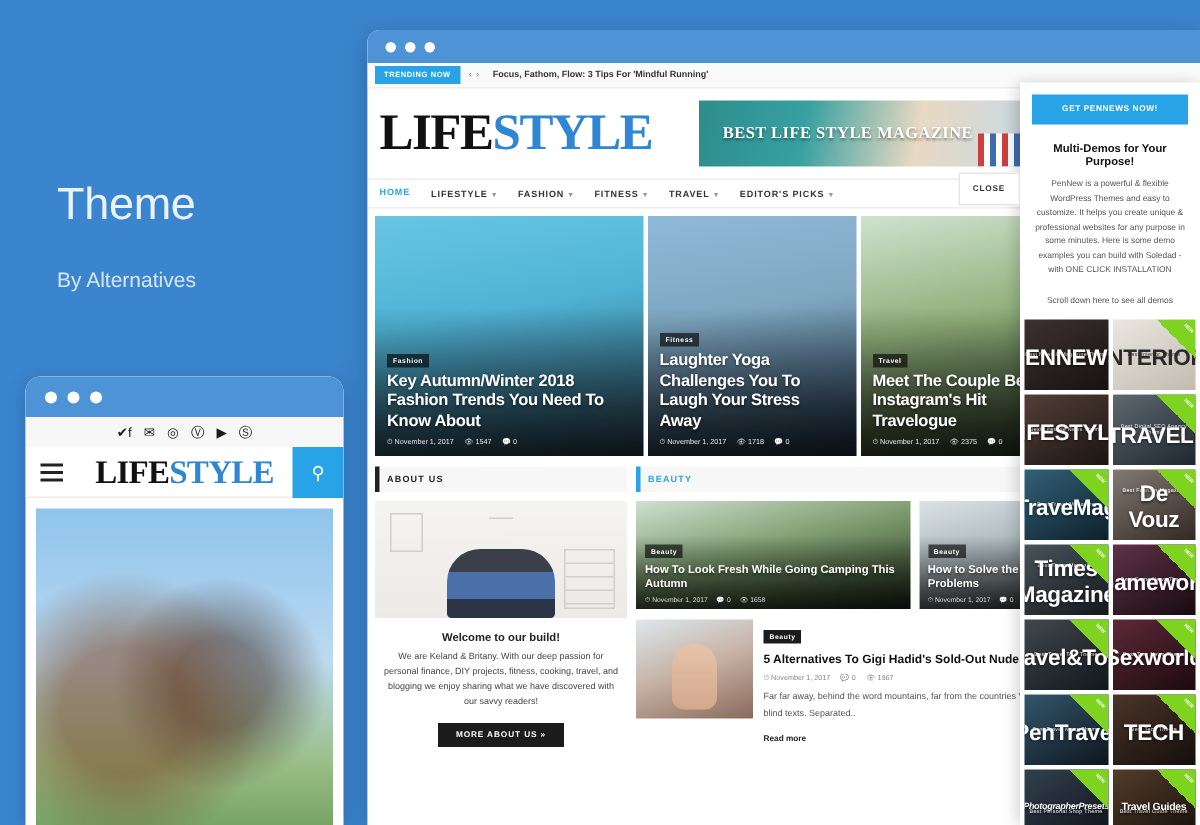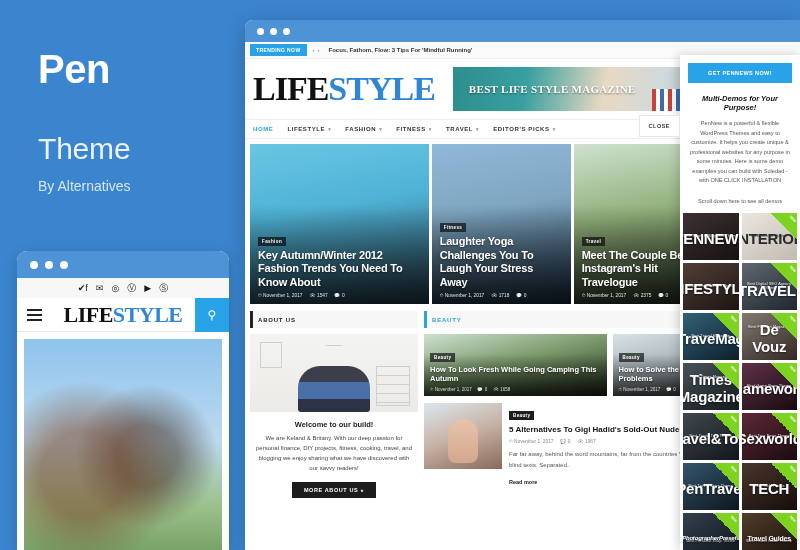--- a/index.html
+++ b/index.html
@@ -14,21 +14,21 @@
   .promo {
     position: absolute; left: 0; top: 0; width: 250px; height: 550px;
     background: #3b85ce;
   }
   .promo-title {
     position: absolute; left: 38px; top: 48px;
     font-size: 40px; font-weight: bold; color: #ffffff;
     line-height: 1.08; letter-spacing: -0.5px;
   }
   .promo-sub {
-    position: absolute; left: 38px; top: 132px;
+    position: absolute; left: 38px; top: 120px;
     font-size: 30px; font-weight: 300; color: #eaf2fb; letter-spacing: -0.2px;
   }
   .promo-by {
     position: absolute; left: 38px; top: 178px;
     font-size: 14px; color: #d6e6f7;
   }
 
   
   .mobile {
     position: absolute; left: 17px; top: 251px; width: 212px; height: 299px;
@@ -94,21 +94,21 @@
   .trend-arrows { font-size: 6px; color: #777; letter-spacing: 3px; }
   .trend-text { font-size: 6px; color: #333; font-weight: bold; }
 
   
   .masthead { height: 60px; display: flex; align-items: center; padding: 0 8px; gap: 10px; }
   .logo { font-family: "Liberation Serif", serif; font-size: 34px; font-weight: bold;
     letter-spacing: -1px; line-height: 1; }
   .logo .b { color: #111; }
   .logo .c { color: #2f86d4; }
   .banner {
-    flex: 1; height: 44px; margin-left: 8px; position: relative; overflow: hidden;
+    flex: 1; height: 44px; margin-left: 21px; position: relative; overflow: hidden;
     background: linear-gradient(100deg,#2e8d8d 0%, #38a0a0 22%, #e8d9c2 45%, #cfd9dd 62%, #6a7c86 100%);
   }
   .banner-txt {
     position: absolute; left: 16px; top: 50%; transform: translateY(-50%);
     font-family: "Liberation Serif", serif; font-size: 11px; font-weight: bold;
     color: #fff; letter-spacing: .3px; text-shadow: 0 1px 2px rgba(0,0,0,.45);
     white-space: nowrap;
   }
   .banner-stripes {
     position: absolute; right: 0; bottom: 0; width: 140px; height: 22px;
@@ -197,21 +197,21 @@
     text-align: center; font-size: 6px; line-height: 1.65; color: #444;
     margin-top: 5px; padding: 0 6px;
   }
   .about-btn {
     display: block; margin: 8px auto 0; background: #1c1c1c; color: #fff;
     font-size: 5.5px; font-weight: bold; letter-spacing: .6px;
     padding: 5px 12px; border: none; cursor: pointer;
   }
 
   .beauty-row { display: flex; gap: 6px; }
-  .b-card { position: relative; flex: 1; height: 62px; overflow: hidden; }
+  .b-card { position: relative; flex: 1; height: 72px; overflow: hidden; }
   .b-card.b1 { background: linear-gradient(165deg,#cfe0d0 0%,#7d9c6e 45%,#25331f 100%); }
   .b-card.b2 { background: linear-gradient(165deg,#dbe2e6 0%,#a9b5ba 40%,#2e3338 100%); }
   .b-card::after {
     content:""; position:absolute; inset:0;
     background: linear-gradient(transparent 32%, rgba(0,0,0,.75) 100%);
   }
   .b-body { position: absolute; left: 6px; right: 6px; bottom: 4px; z-index: 2; }
   .b-title { color:#fff; font-size: 7.5px; font-weight: bold; line-height: 1.28;
     text-shadow: 0 1px 2px rgba(0,0,0,.55); }
   .b-meta { color:#ddd; font-size: 4.5px; margin-top: 3px; display:flex; gap: 6px; }
@@ -244,21 +244,21 @@
     position: absolute; right: 0; top: 55px; width: 120px; height: 495px;
     background: #ffffff; box-shadow: -2px 0 10px rgba(0,0,0,.18);
     overflow: hidden; z-index: 6;
   }
   .get-btn {
     display: block; width: 104px; margin: 8px auto 0; background: #29a3e8;
     color: #fff; border: none; font-size: 5.5px; font-weight: bold;
     letter-spacing: .4px; padding: 7px 0; cursor: pointer; text-align: center;
   }
   .demos h3 {
-    text-align: center; font-size: 7.5px; color: #111; margin: 11px 6px 7px; font-style: italic;
+    text-align: center; font-size: 7.5px; color: #111; margin: 11px 6px 7px;
   }
   .demos p.d-intro {
     font-size: 5.6px; line-height: 1.7; color: #555; text-align: center;
     margin: 0 7px;
   }
   .demos p.d-scroll {
     font-size: 5.6px; color: #555; text-align: center; margin: 12px 7px 9px;
   }
   .demo-grid { display: grid; grid-template-columns: 1fr 1fr; gap: 3px; padding: 0 3px; }
   .demo {
@@ -308,21 +308,21 @@
     background: #fff; border: 1px solid #e6e6e6;
     font-size: 5.5px; font-weight: bold; letter-spacing: .5px; color: #333;
     padding: 7px 9px; cursor: pointer;
   }
 </style>
 </head>
 <body>
 
 <div class="promo">
   <div class="promo-title">
-    <span>Pen</span><br>
+    <br>
   </div>
   <div class="promo-sub">Theme</div>
   <div class="promo-by">By Alternatives</div>
 </div>
 
 <div class="mobile">
   <div class="mobile-bar">
     <span class="dot"></span>
     <span class="dot"></span>
     <span class="dot"></span>
@@ -382,21 +382,21 @@
       <span class="nav-item"><span>FASHION</span><span class="car">▾</span></span>
       <span class="nav-item"><span>FITNESS</span><span class="car">▾</span></span>
       <span class="nav-item"><span>TRAVEL</span><span class="car">▾</span></span>
       <span class="nav-item"><span>EDITOR'S PICKS</span><span class="car">▾</span></span>
     </div>
 
     <div class="hero">
       <div class="card c1">
         <div class="card-body">
           <span class="cat">Fashion</span>
-          <div class="card-title">Key Autumn/Winter 2012 Fashion Trends You Need To Know About</div>
+          <div class="card-title">Key Autumn/Winter 2018 Fashion Trends You Need To Know About</div>
           <div class="card-meta">
             <span>⏱ <span>November 1, 2017</span></span>
             <span>👁 <span>1547</span></span>
             <span>💬 <span>0</span></span>
           </div>
         </div>
       </div>
       <div class="card c3">
         <div class="card-body">
           <span class="cat">Fitness</span>

